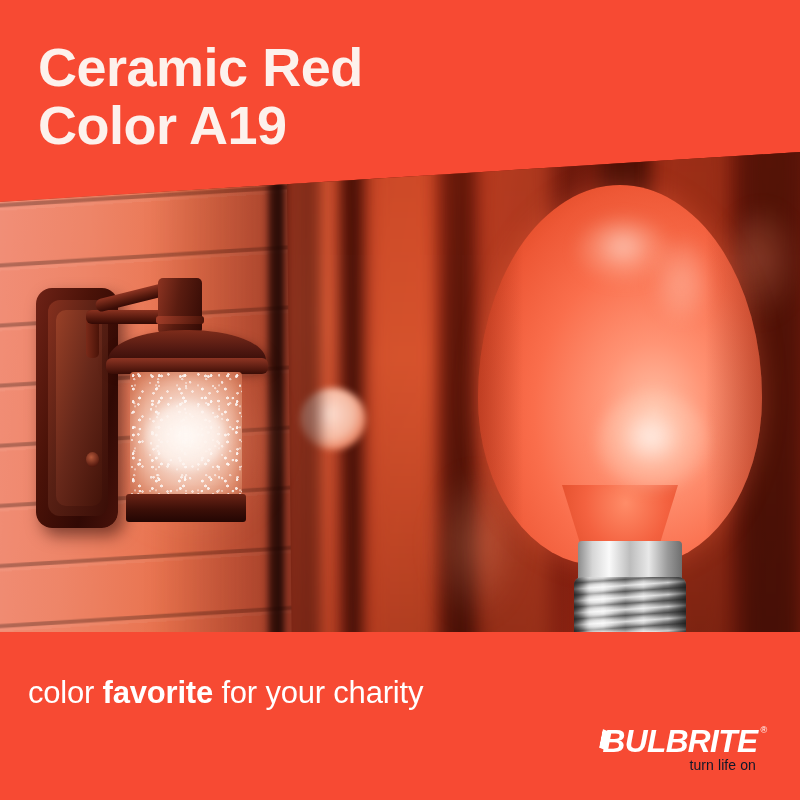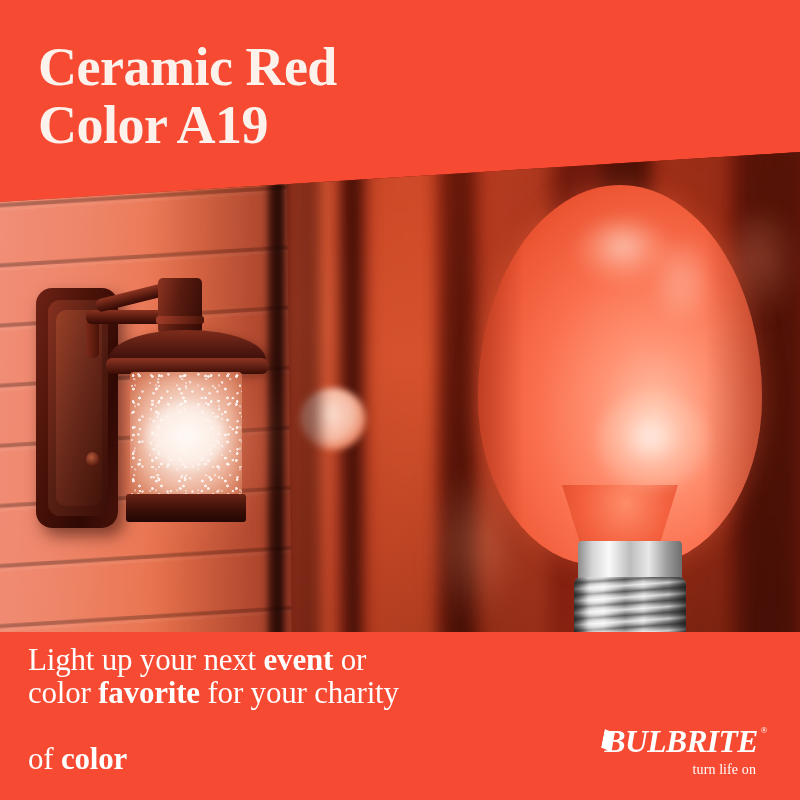--- a/index.html
+++ b/index.html
@@ -6,21 +6,21 @@
     margin: 0;
     padding: 0;
     background: #ffffff;
   }
   #stage {
     position: relative;
     width: 800px;
     height: 800px;
     overflow: hidden;
     background: #F74A33;
-    font-family: Liberation Serif, serif;
+    font-family: Liberation Sans, sans-serif;
     -webkit-font-smoothing: antialiased;
   }
 
   
   .photo-band {
     position: absolute;
     left: 0;
     top: 0;
     width: 800px;
     height: 800px;
@@ -436,25 +436,24 @@
   }
   .logo-flag {
     position: absolute;
     left: -2px; top: 3px;
     width: 9px; height: 22px;
     background: #FFFFFF;
     clip-path: polygon(0% 0%, 100% 16%, 100% 100%, 0% 84%);
     transform: skewX(-11deg);
   }
   .logo-tag {
-    color: #ffffff;
+    color: #0f172a;
     font-size: 14px;
     font-weight: 400;
     letter-spacing: .1px;
-    margin-top: 5px;
   }
 </style>
 </head>
 <body>
 
 <div id="stage">
 
   <div class="photo-band">
     <div class="photo-inner">
 
@@ -515,24 +514,23 @@
 
     </div>
   </div>
 
   <div class="headline">Ceramic Red
 Color A19</div>
 
   <div class="bottom-band"></div>
 
   <div class="tagline">
-    <span><span>Light up your next </span><b>event</b><span> or</span></span><br>
+    <br>
     <span><span>color </span><b>favorite</b><span> for your charity</span></span><br>
     <br>
-    <span><span>of </span><b>color</b></span>
   </div>
 
   <div class="logo">
     <div class="logo-wordmark">
       <span class="logo-flag"></span>
       <span>BULBRITE</span>
       <span class="logo-reg">®</span>
     </div>
     <div class="logo-tag">turn life on</div>
   </div>

